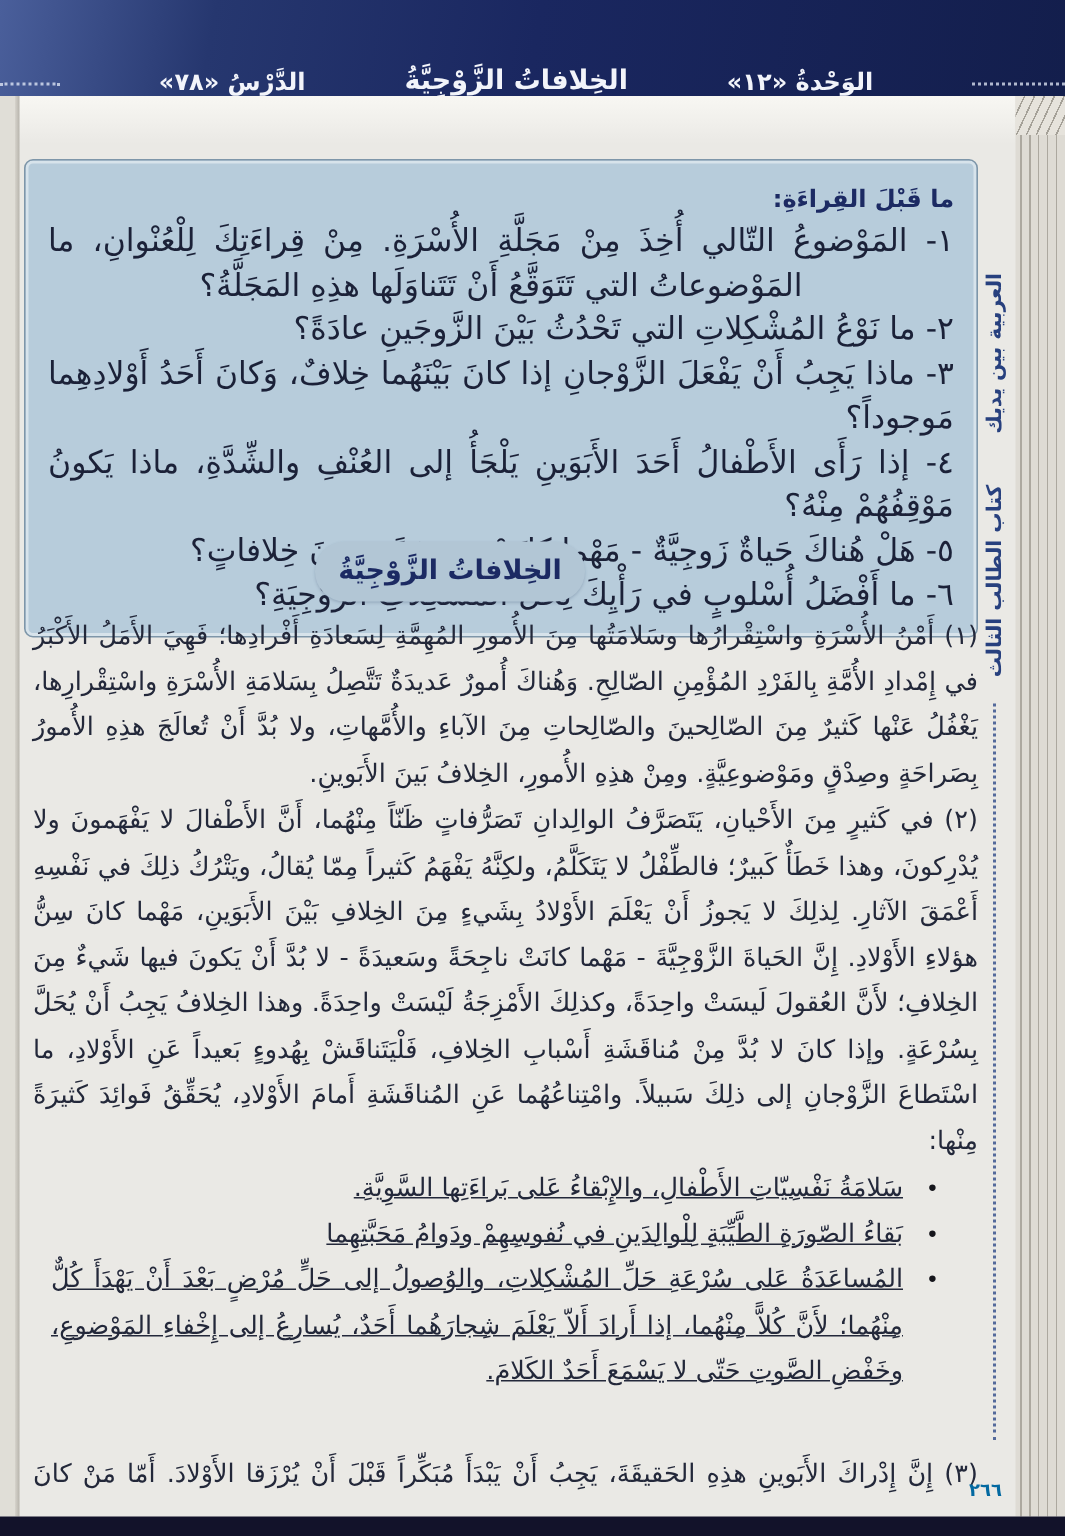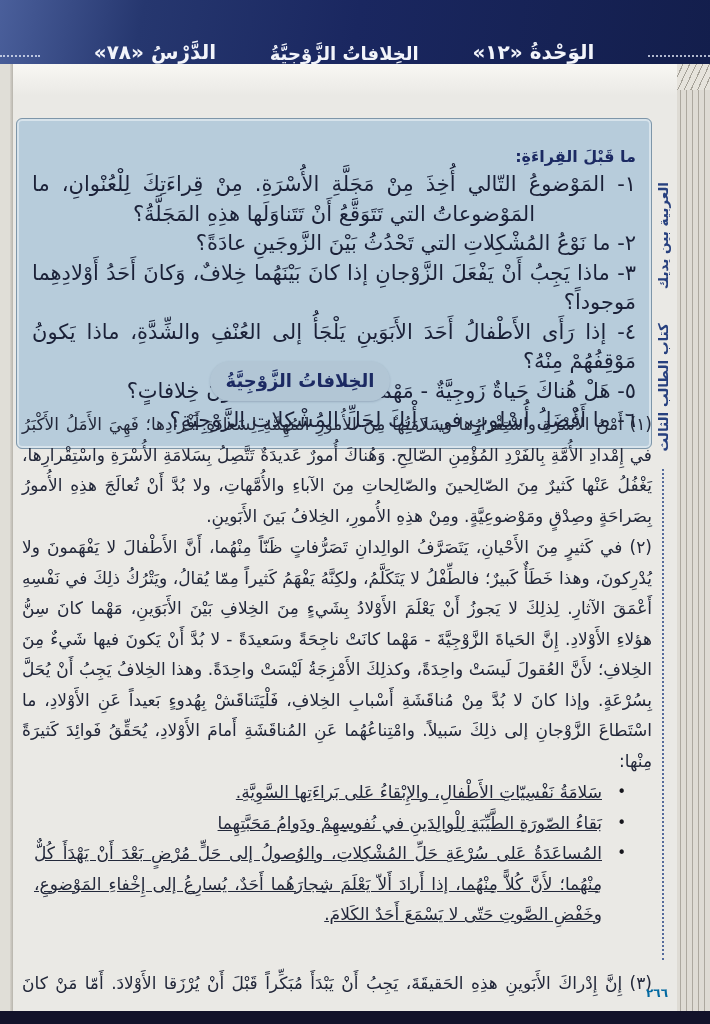--- a/index.html
+++ b/index.html
@@ -11,43 +11,43 @@
   
   .header{
     position:absolute;top:0;left:0;right:0;height:64px;
     background:linear-gradient(100deg,#4a5f9b 0%,#26376f 20%,#1a2760 50%,#131e4c 100%);
     display:flex;align-items:flex-end;justify-content:space-between;
     padding:0 0 11px 0;color:#f2f4fa;
   }
   .chain{height:0;border-bottom:2px dotted rgba(230,236,250,.75);margin-bottom:7px;}
   .chain.right{width:62px;}
   .chain.left{width:40px;}
-  .hdr-label{font-size:20px;font-weight:bold;white-space:nowrap;letter-spacing:.5px;}
+  .hdr-label{font-size:16px;font-weight:bold;white-space:nowrap;letter-spacing:.5px;}
   .hdr-title{font-size:18px;font-weight:bold;white-space:nowrap;}
   .page-top-band{position:absolute;top:64px;left:0;right:0;height:32px;
     background:linear-gradient(#f8f7f3,#eae9e5);}
   
   .pagestack{
     position:absolute;top:64px;bottom:13px;right:0;width:33px;
     background:repeating-linear-gradient(to left,#dedbd4 0 5px,#aca89f 5px 6px);
   }
   .pagestack-corner{
     position:absolute;top:64px;right:0;width:33px;height:26px;
     background:repeating-linear-gradient(115deg,#e6e3dc 0 5px,#a5a198 5px 6px);
   }
   .left-edge{position:absolute;left:10px;top:64px;bottom:13px;width:3px;
     background:linear-gradient(to right,#d6d3cc,#b7b4ac);}
   .left-margin{position:absolute;left:0;top:64px;bottom:13px;width:10px;background:#e0ded7;}
   .bottom-strip{position:absolute;left:0;right:0;bottom:0;height:13px;background:#12122a;}
   
   .prebox{
-    position:absolute;top:118px;right:58px;width:604px;
+    position:absolute;top:106px;right:58px;width:604px;
     background:#b7ccdb;border:1px solid #7e96a9;border-radius:6px;
     box-shadow:inset 0 0 0 2px rgba(255,255,255,.45);
-    padding:25px 15px 12px 15px;
+    padding:13px 15px 12px 15px;
   }
   .prebox-title{color:#1c2a63;font-weight:bold;font-size:16px;line-height:26px;}
   .q{font-size:21px;line-height:29.5px;color:#1b2138;
      text-align:justify;text-align-last:right;}
   .center-last{text-align-last:center;}
   
   .pill{
     position:absolute;top:361px;right:320px;width:180px;height:40px;
     background:#b2c6d5;border-radius:21px;
     color:#1c2a63;font-size:18px;font-weight:bold;

